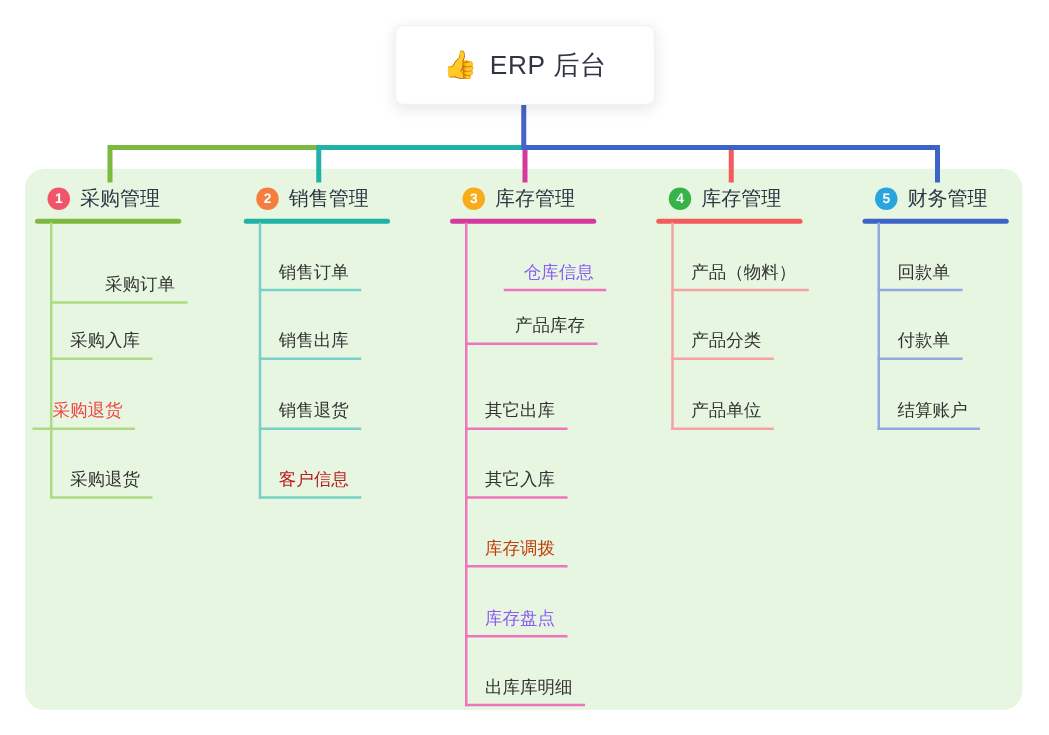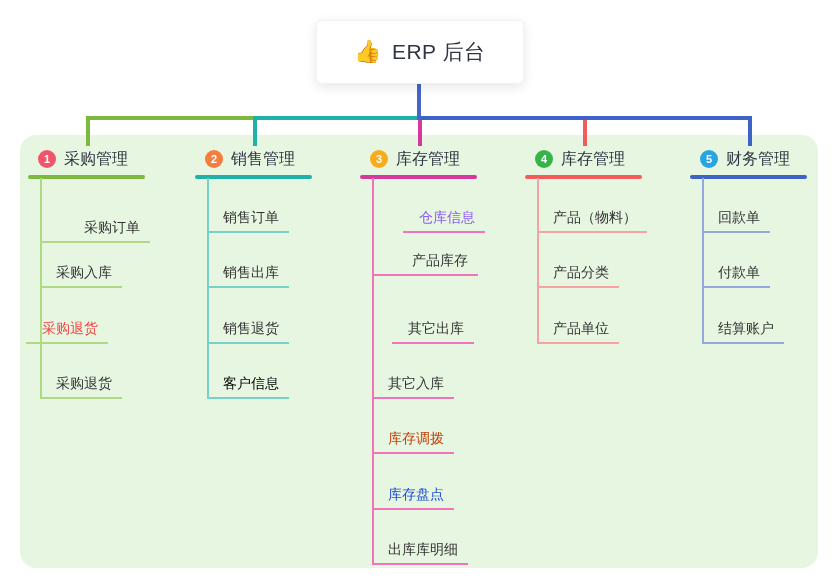--- a/index.html
+++ b/index.html
@@ -98,33 +98,33 @@
       <div class="item" style="left: 40px; top: 373px; border-bottom-color: rgb(174, 218, 132); color: rgb(51, 51, 51);">采购退货</div>
       <div class="branch-header" style="left: 205px; top: 148px;">
         <span class="badge" style="background: rgb(245, 125, 62);">2</span>
         <span class="branch-label">销售管理</span>
       </div>
       <div class="branch-underline" style="left: 195px; top: 175px; width: 117px; background: rgb(32, 178, 166);"></div>
       <div class="branch-vline" style="left: 207px; top: 178px; height: 220.9px; background: rgb(121, 208, 198);"></div>
       <div class="item" style="left: 207px; top: 207px; border-bottom-color: rgb(121, 208, 198); color: rgb(51, 51, 51);">销售订单</div>
       <div class="item" style="left: 207px; top: 262px; border-bottom-color: rgb(121, 208, 198); color: rgb(51, 51, 51);">销售出库</div>
       <div class="item" style="left: 207px; top: 318px; border-bottom-color: rgb(121, 208, 198); color: rgb(51, 51, 51);">销售退货</div>
-      <div class="item" style="left: 207px; top: 373px; border-bottom-color: rgb(121, 208, 198); color: #000000; text-align: center;">客户信息</div>
+      <div class="item" style="left: 207px; top: 373px; border-bottom-color: rgb(121, 208, 198); color: #b91c1c; text-align: center;">客户信息</div>
       <div class="branch-header" style="left: 370px; top: 148px;">
         <span class="badge" style="background: rgb(248, 172, 27);">3</span>
         <span class="branch-label">库存管理</span>
       </div>
       <div class="branch-underline" style="left: 360px; top: 175px; width: 117px; background: rgb(214, 57, 158);"></div>
       <div class="branch-vline" style="left: 372px; top: 178px; height: 386.8px; background: rgb(239, 116, 190);"></div>
       <div class="item" style="left: 372px; top: 207px; border-bottom-color: rgb(239, 116, 190); color: #8b5cf6; margin-left: 31px;">仓库信息</div>
       <div class="item" style="left: 372px; top: 250px; border-bottom-color: rgb(239, 116, 190); color: rgb(51, 51, 51); padding-left: 40px;">产品库存</div>
-      <div class="item" style="left: 392px; top: 318px; border-bottom-color: rgb(239, 116, 190); color: rgb(51, 51, 51);">其它出库</div>
+      <div class="item" style="left: 372px; top: 318px; border-bottom-color: rgb(239, 116, 190); color: rgb(51, 51, 51);">其它出库</div>
       <div class="item" style="left: 372px; top: 373px; border-bottom-color: rgb(239, 116, 190); color: rgb(51, 51, 51);">其它入库</div>
       <div class="item" style="left: 372px; top: 428px; border-bottom-color: rgb(239, 116, 190); color: #c2410c;">库存调拨</div>
-      <div class="item" style="left: 372px; top: 484px; border-bottom-color: rgb(239, 116, 190); color: #1d4ed8;">库存盘点</div>
+      <div class="item" style="left: 372px; top: 484px; border-bottom-color: rgb(239, 116, 190); color: #8b5cf6;">库存盘点</div>
       <div class="item" style="left: 372px; top: 539px; border-bottom-color: rgb(239, 116, 190); color: rgb(51, 51, 51);">出库库明细</div>
       <div class="branch-header" style="left: 535px; top: 148px;">
         <span class="badge" style="background: rgb(54, 180, 74);">4</span>
         <span class="branch-label">库存管理</span>
       </div>
       <div class="branch-underline" style="left: 525px; top: 175px; width: 117px; background: rgb(244, 91, 91);"></div>
       <div class="branch-vline" style="left: 537px; top: 178px; height: 165.6px; background: rgb(248, 163, 163);"></div>
       <div class="item" style="left: 537px; top: 207px; border-bottom-color: rgb(248, 163, 163); color: rgb(51, 51, 51);">产品（物料）</div>
       <div class="item" style="left: 537px; top: 262px; border-bottom-color: rgb(248, 163, 163); color: rgb(51, 51, 51);">产品分类</div>
       <div class="item" style="left: 537px; top: 318px; border-bottom-color: rgb(248, 163, 163); color: rgb(51, 51, 51);">产品单位</div>

